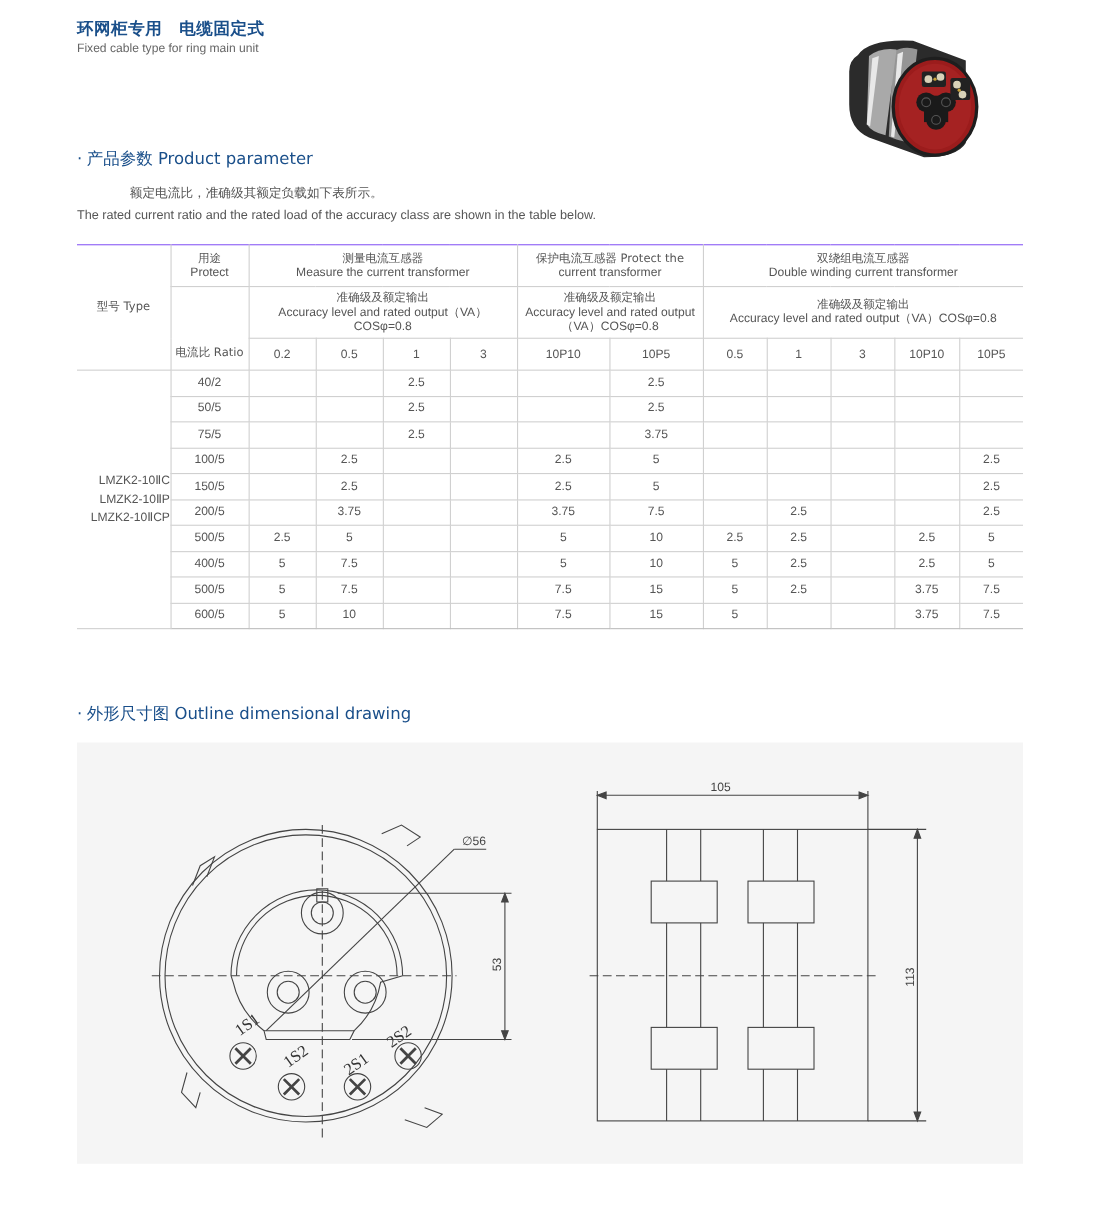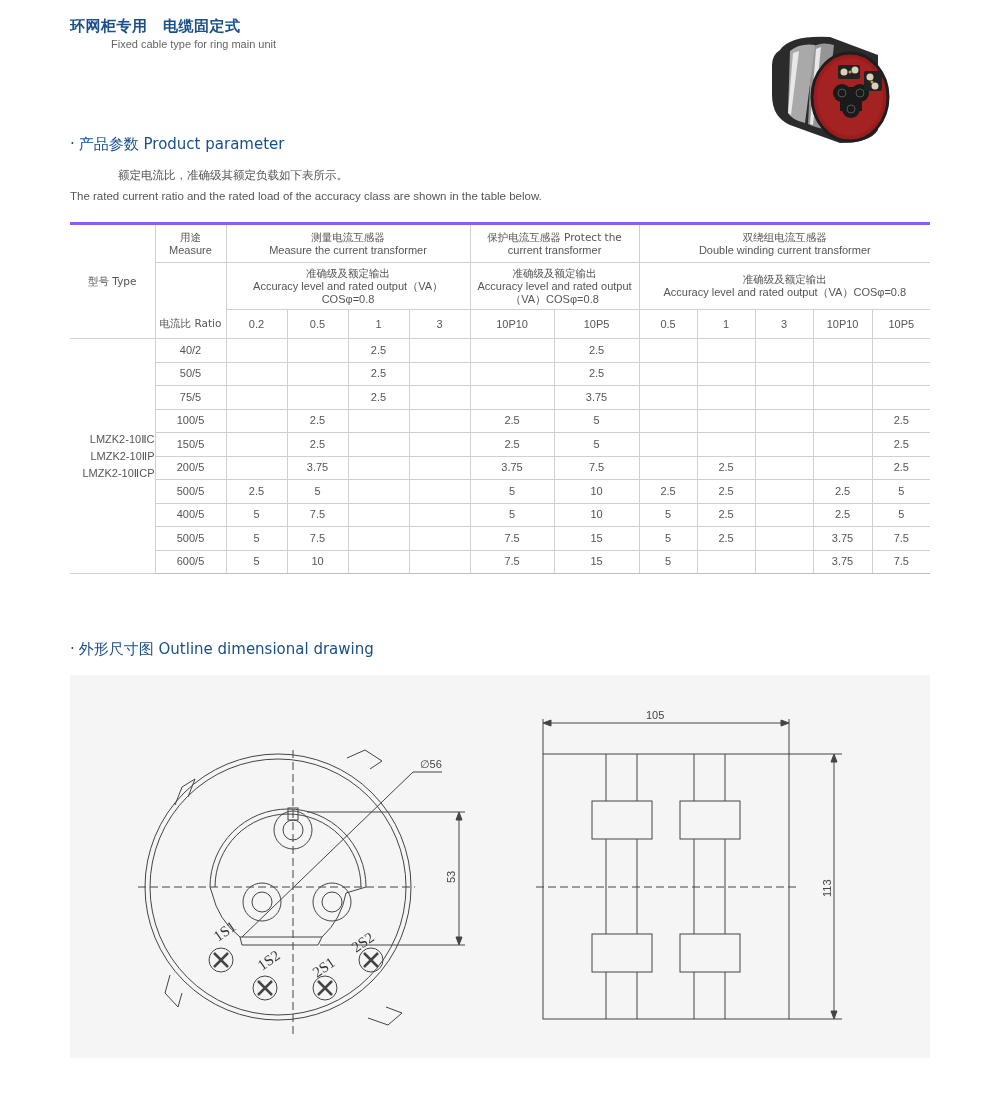--- a/index.html
+++ b/index.html
@@ -1,33 +1,33 @@
 <!DOCTYPE html>
 <html><head>
 <meta charset="utf-8">
 <style>
   html, body { margin: 0; padding: 0; background: #ffffff; }
   body { width: 1000px; height: 1101px; position: relative; overflow: hidden;
          font-family: "Liberation Sans", "DejaVu Sans", sans-serif; color: #555; }
   .title-cn { position: absolute; left: 70px; top: 17px; font-size: 15px; font-weight: bold;
               color: #1a4f8a; letter-spacing: 0.5px; font-family: "DejaVu Sans", sans-serif; text-align: center; }
-  .title-en { position: absolute; left: 70px; top: 38px; font-size: 11px; color: #666; margin-left: 41px; }
+  .title-en { position: absolute; left: 70px; top: 38px; font-size: 11px; color: #666; }
   .product-photo { position: absolute; left: 760px; top: 25px; width: 140px; height: 125px; }
   .section-heading { position: absolute; left: 70px; font-size: 15px; color: #1a4f8a;
                      font-family: "DejaVu Sans", sans-serif; text-align: right; }
   .section-heading .dot { margin-right: 4px; }
   .intro-cn { position: absolute; left: 70px; top: 168px; font-size: 11.5px; color: #555;
               font-family: "DejaVu Sans", sans-serif; margin-left: 48px; }
   .intro-en { position: absolute; left: 70px; top: 190px; font-size: 11.5px; color: #555; }
 
   table.params { position: absolute; left: 70px; top: 222px; width: 860px; border-collapse: collapse;
                  font-size: 11px; color: #555; table-layout: fixed; }
   table.params td { border: 1px solid #d0d0d0; text-align: center; vertical-align: middle;
                     padding: 0; line-height: 13px; }
-  table.params tr:first-child td { border-top: 3px solid #8b5cf6; margin-top: 22px; }
+  table.params tr:first-child td { border-top: 1px solid #8b5cf6; margin-top: 22px; }
   table.params td.type-cell { border-left: none; }
   table.params tr td:last-child { border-right: none; }
   table.params .hdr1 td { height: 37px; }
   table.params .hdr2 td { height: 46px; }
   table.params .hdr3 td { height: 28px; }
   table.params .data td { height: 22.5px; }
   table.params td.model-cell { border-left: none; line-height: 17px; text-align: right; }
   table.params tr.last td { border-bottom: 1px solid #bdbdbd; }
   .cn { font-family: "DejaVu Sans", sans-serif; font-size: 10.5px; }
 
@@ -95,21 +95,21 @@
       <col style="width:58px">
       <col style="width:58px">
       <col style="width:59px">
       <col style="width:58px">
   </colgroup>
   <tbody id="table-body">
     <tr class="hdr1">
       <td class="type-cell cn" rowspan="3">型号 Type</td>
       <td>
         <div class="cn">用途</div>
-        <div>Measure</div>
+        <div>Protect</div>
       </td>
       <td colspan="4">
         <div class="cn">测量电流互感器</div>
         <div>Measure the current transformer</div>
       </td>
       <td colspan="2">
         <div class="cn">保护电流互感器 Protect the</div>
         <div>current transformer</div>
       </td>
       <td colspan="5">

